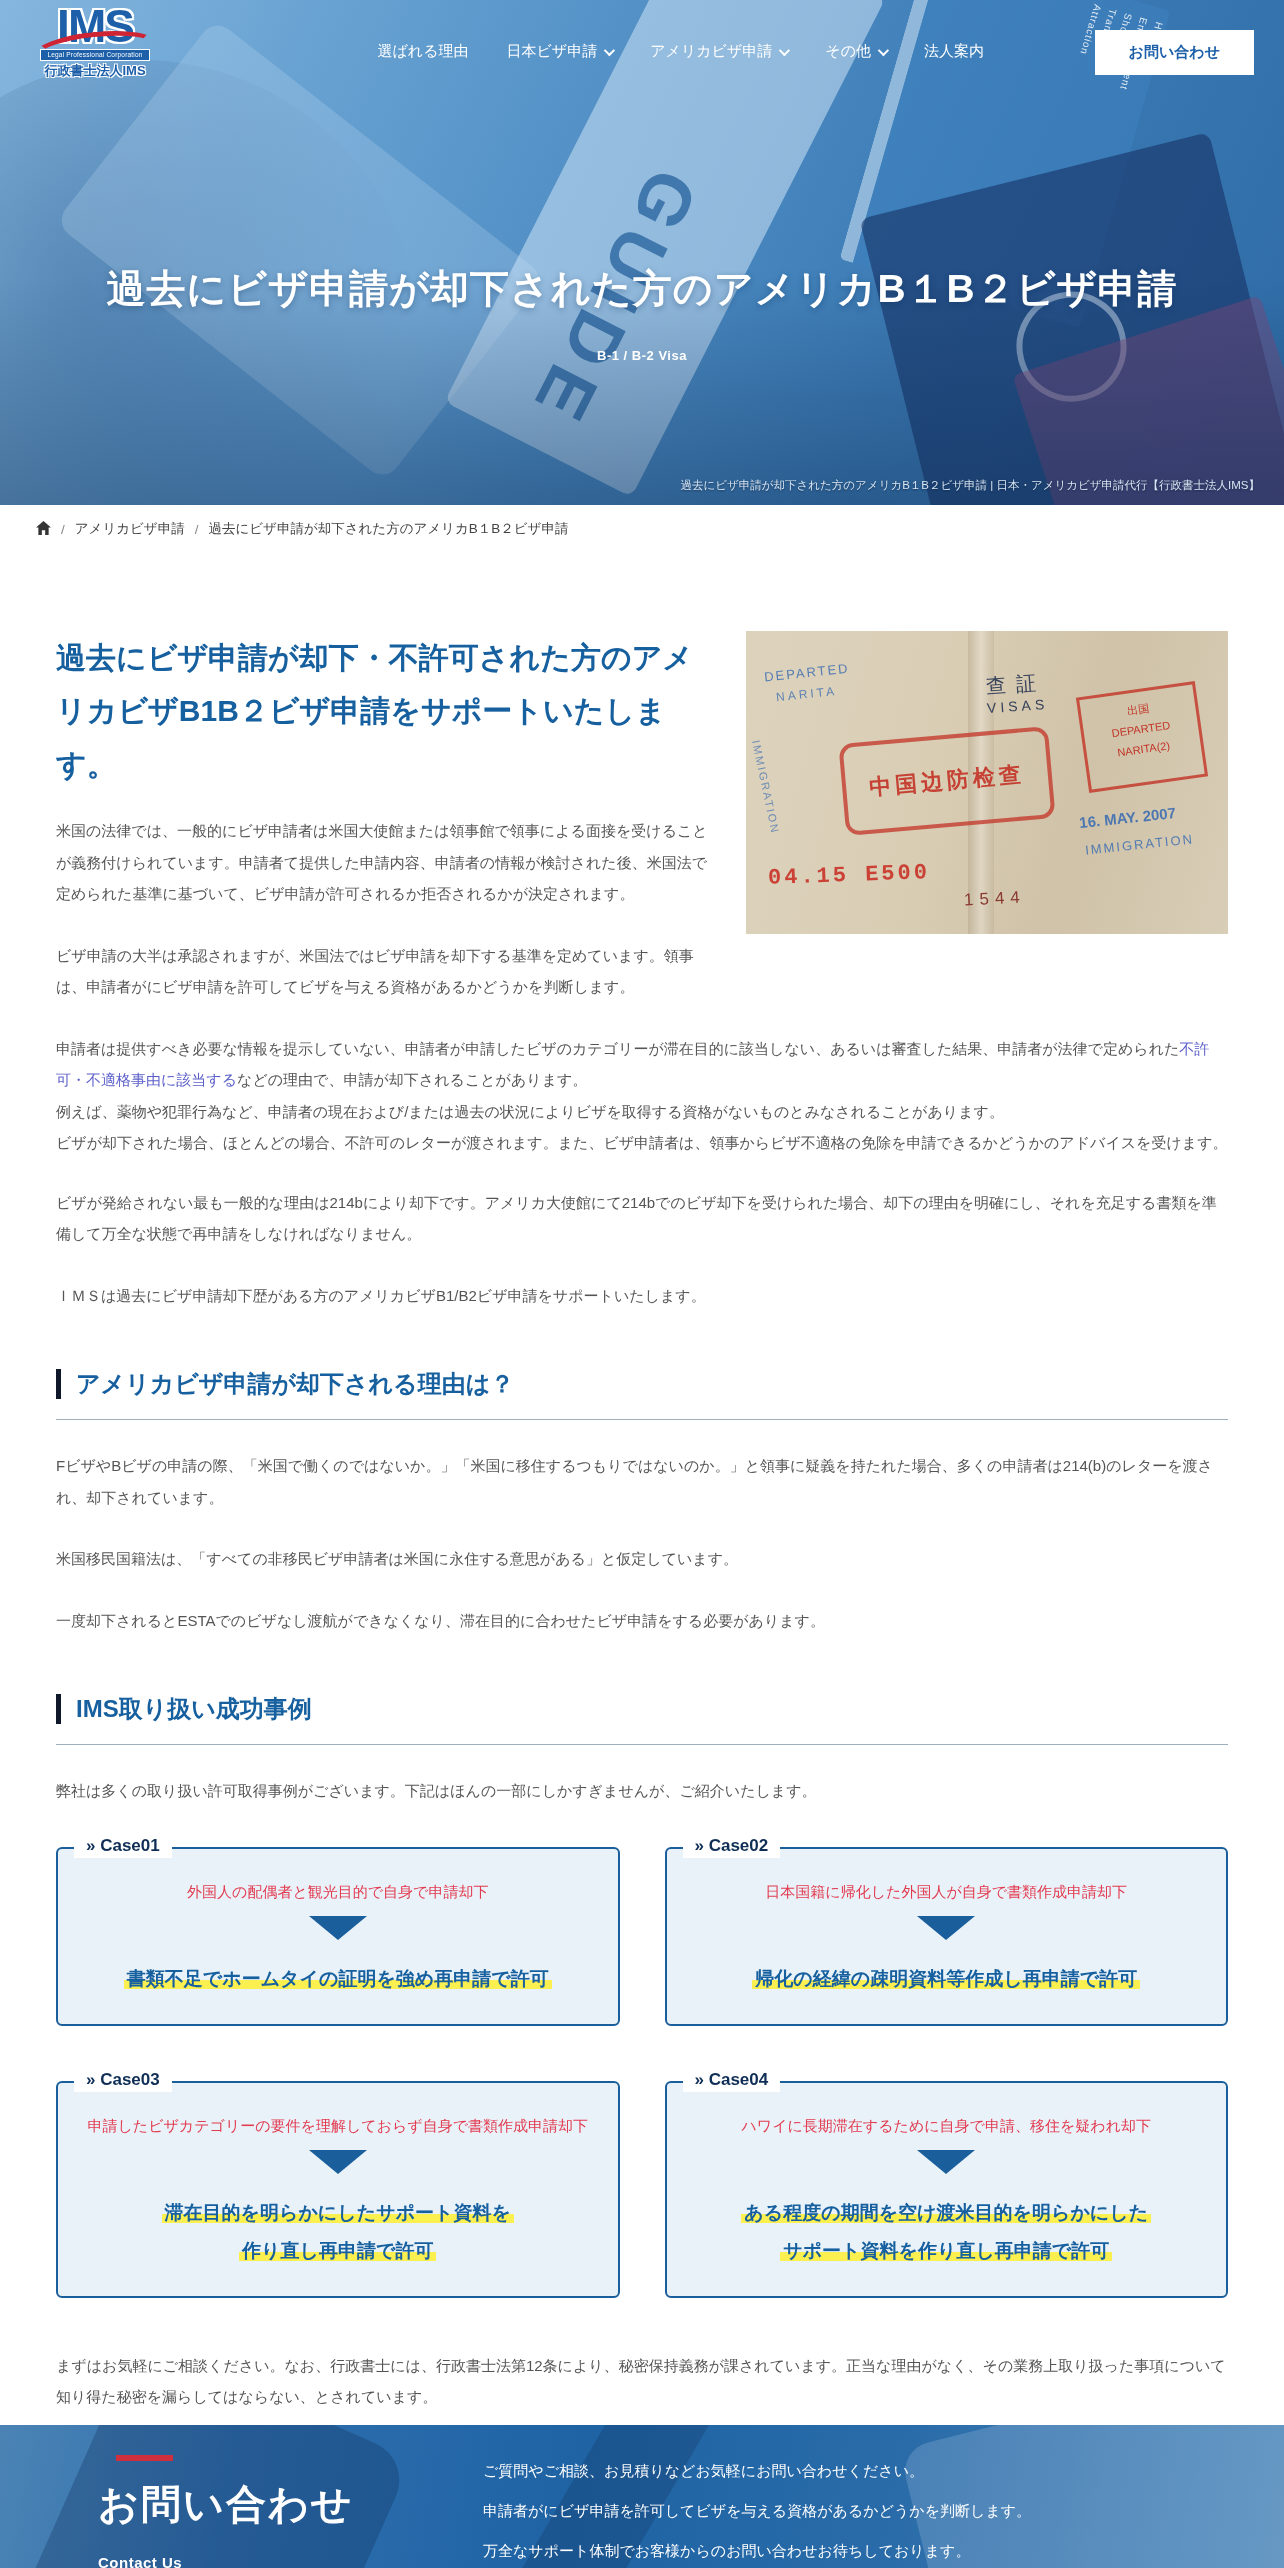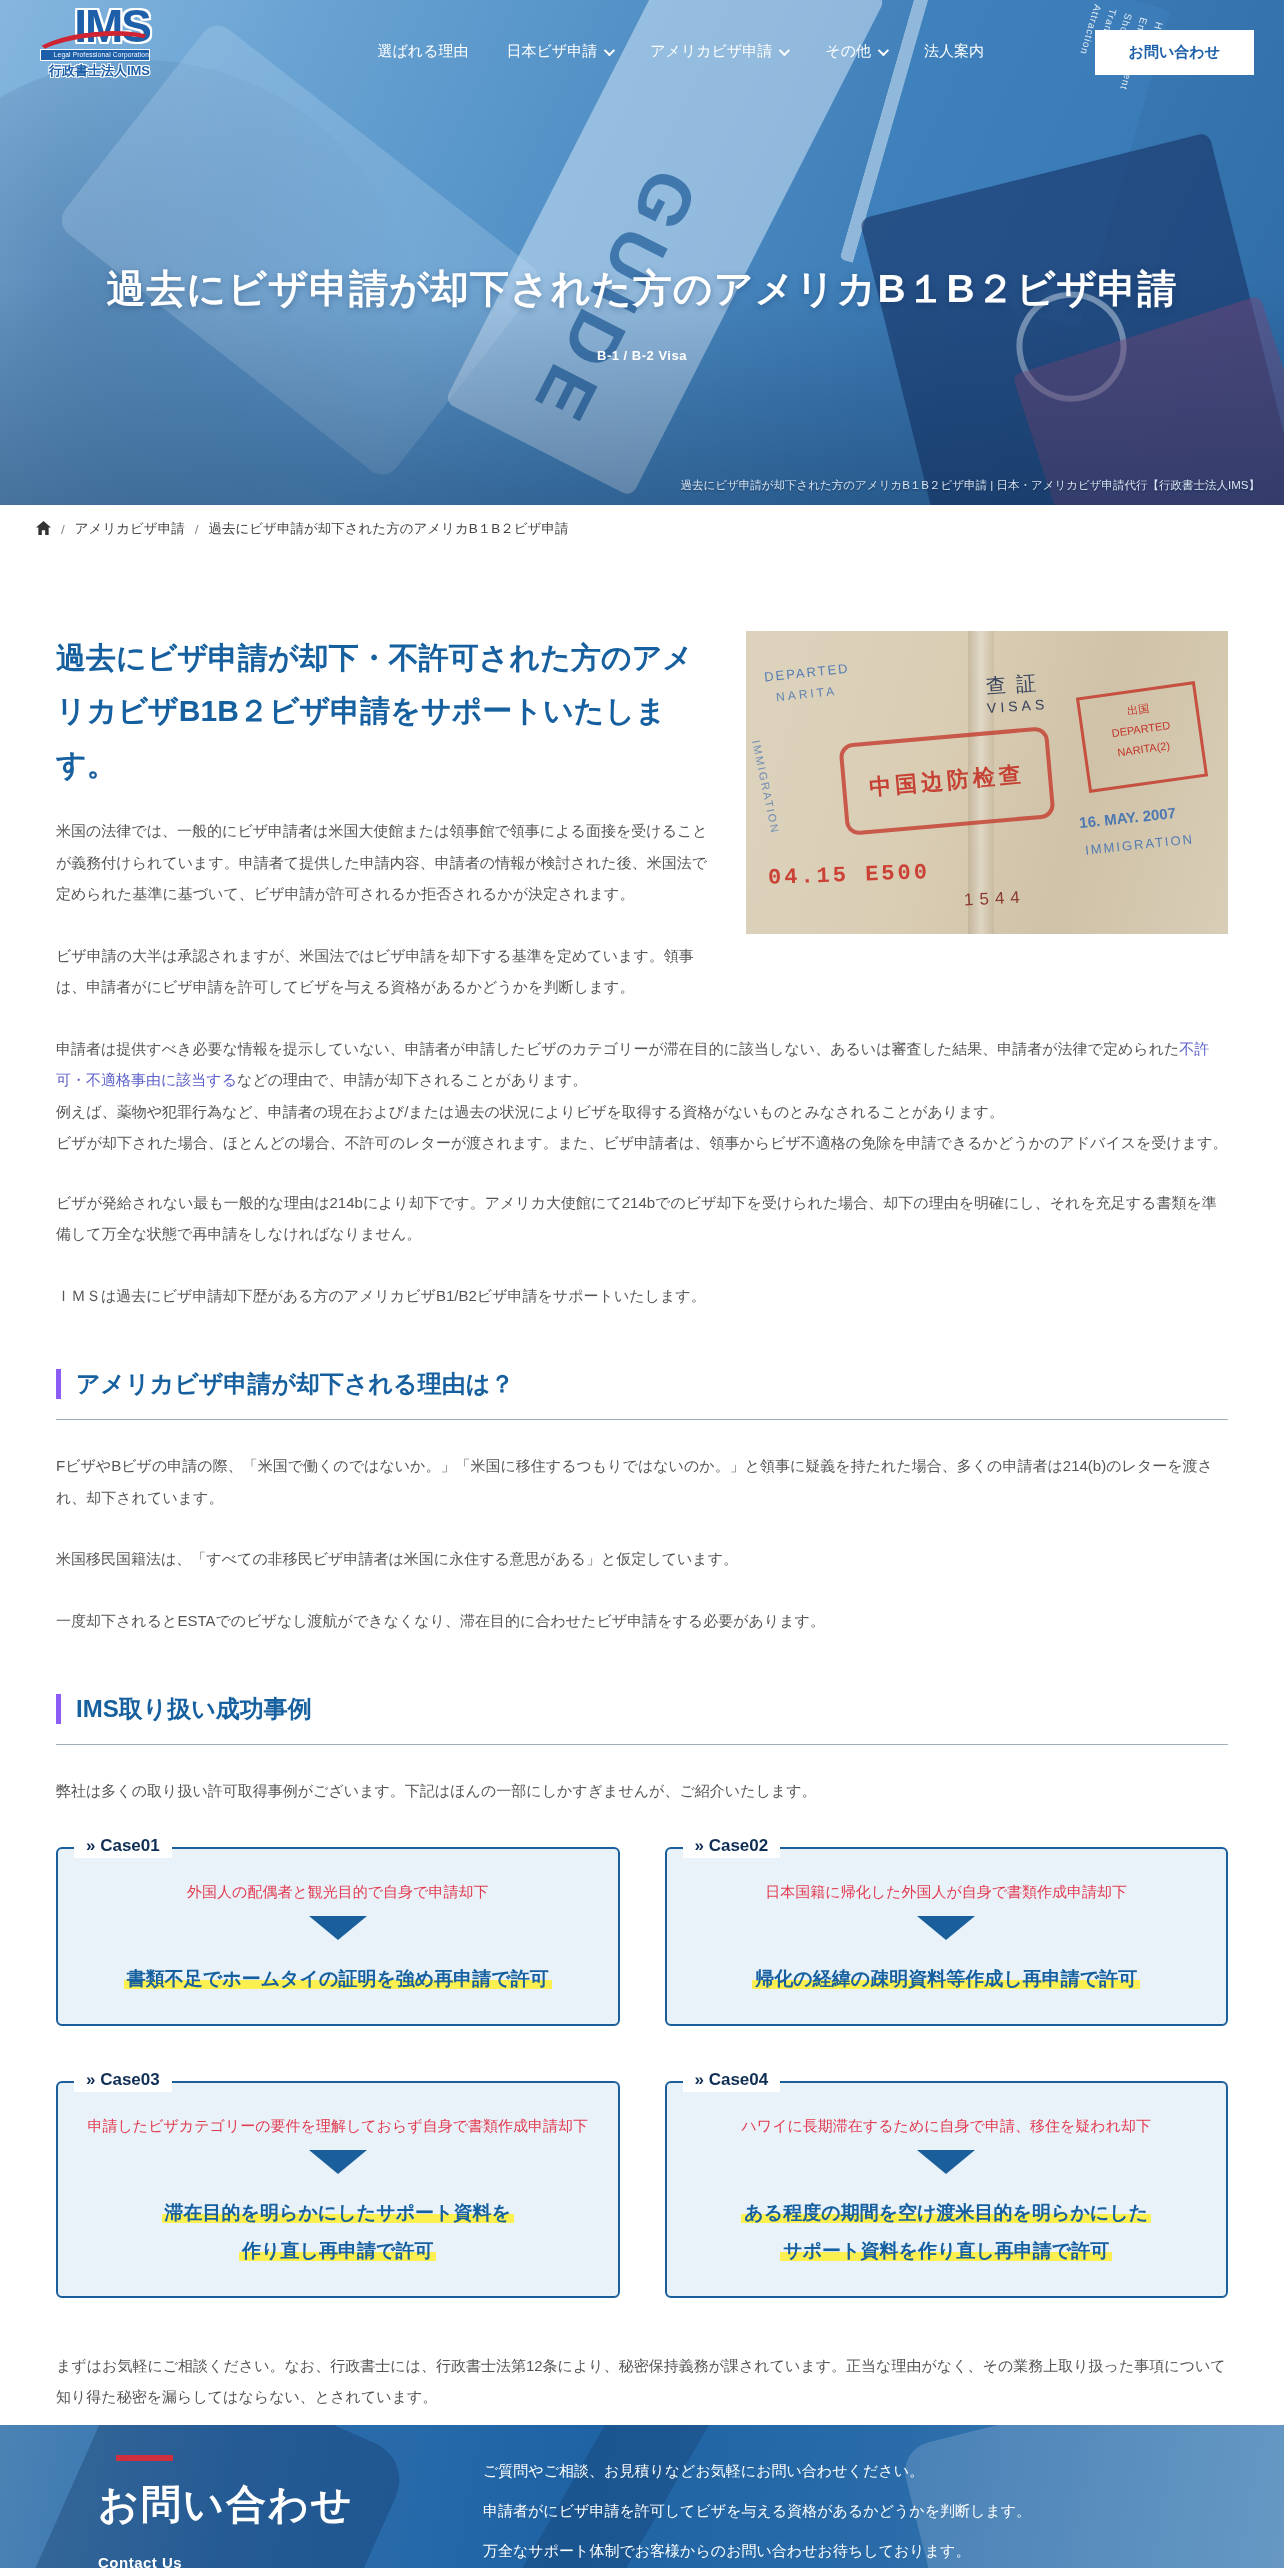--- a/index.html
+++ b/index.html
@@ -31,21 +31,21 @@
     font-size:10px; letter-spacing:1px; top:14px; }
   .shape-passport { left:900px; top:170px; width:360px; height:380px; background:rgba(22,52,104,0.62);
     transform:rotate(-14deg); border-radius:10px; }
   .shape-passport .seal { position:absolute; left:120px; top:120px; width:110px; height:110px;
     border-radius:50%; border:6px solid rgba(210,225,240,0.5); }
   .shape-redcard { left:1040px; top:330px; width:260px; height:220px; background:rgba(128,70,120,0.45);
     transform:rotate(-18deg); border-radius:8px; }
 
   .site-header { position:absolute; top:0; left:0; width:1284px; height:110px; z-index:30;
     display:flex; align-items:center; }
-  .logo { position:absolute; left:40px; top:6px; width:110px; text-align:right; }
+  .logo { position:absolute; left:40px; top:6px; width:110px; text-align:center; }
   .logo-ims { font-size:46px; font-weight:900; line-height:0.9; color:#1d5fa8; letter-spacing:-2px;
     text-shadow:-2px -2px 0 #fff,2px -2px 0 #fff,-2px 2px 0 #fff,2px 2px 0 #fff,0 2px 0 #fff,0 -2px 0 #fff,2px 0 0 #fff,-2px 0 0 #fff; }
   .logo-swoosh { position:absolute; left:-6px; top:26px; width:122px; height:34px;
     border:5px solid transparent; border-top-color:#ce2433; border-radius:50%; transform:rotate(-6deg); }
   .logo-sub { margin-top:2px; background:#1d5fa8; color:#fff; font-size:6.5px; line-height:10px;
     border:1px solid #fff; letter-spacing:0.2px; }
   .logo-name { margin-top:1px; font-size:13px; font-weight:800; color:#1d5fa8;
     text-shadow:-1px -1px 0 #fff,1px -1px 0 #fff,-1px 1px 0 #fff,1px 1px 0 #fff; }
 
   .main-nav { position:absolute; right:300px; top:42px; display:flex; gap:38px; align-items:center; }
@@ -97,21 +97,21 @@
     color:rgba(195,50,38,0.9); font-size:22px; font-weight:700; letter-spacing:4px; }
   .st-code { left:22px; top:232px; font-size:22px; font-weight:700; color:rgba(200,40,30,0.85);
     letter-spacing:3px; transform:rotate(-2deg); font-family:"Liberation Mono","DejaVu Sans Mono",monospace; }
   .st-date { right:52px; top:178px; font-size:15px; font-weight:700; transform:rotate(-6deg); opacity:0.9; }
   .st-immig { right:34px; top:206px; font-size:13px; letter-spacing:2px; transform:rotate(-6deg); opacity:0.85; }
   .st-num { left:218px; top:258px; font-size:17px; letter-spacing:6px; color:#8a3a30; transform:rotate(-3deg); }
 
   
   .section-block { margin-top:58px; }
   h2.section-h2 { color:#17609f; font-size:24px; font-weight:800; line-height:1.25;
-    border-left:5px solid #8b5cf6; padding-left:15px; }
+    border-left:5px solid #0f172a; padding-left:15px; }
   .h2-rule { border:none; border-top:1px solid #9fb0bd; margin:20px 0 0 0; }
   .section-body { margin-top:30px; }
 
   
   .cases-grid { display:grid; grid-template-columns:1fr 1fr; gap:55px 45px; margin-top:40px; }
   .case-card { position:relative; border:2px solid #1a5f9c; border-radius:6px; background:#e9f2f9;
     padding:34px 18px 26px; text-align:center; }
   .case-label { position:absolute; top:-15px; left:16px; background:#ffffff; padding:2px 12px;
     font-size:17px; font-weight:800; color:#0f2e55; }
   .case-problem { color:#e23b50; font-size:15px; margin-bottom:14px; }

